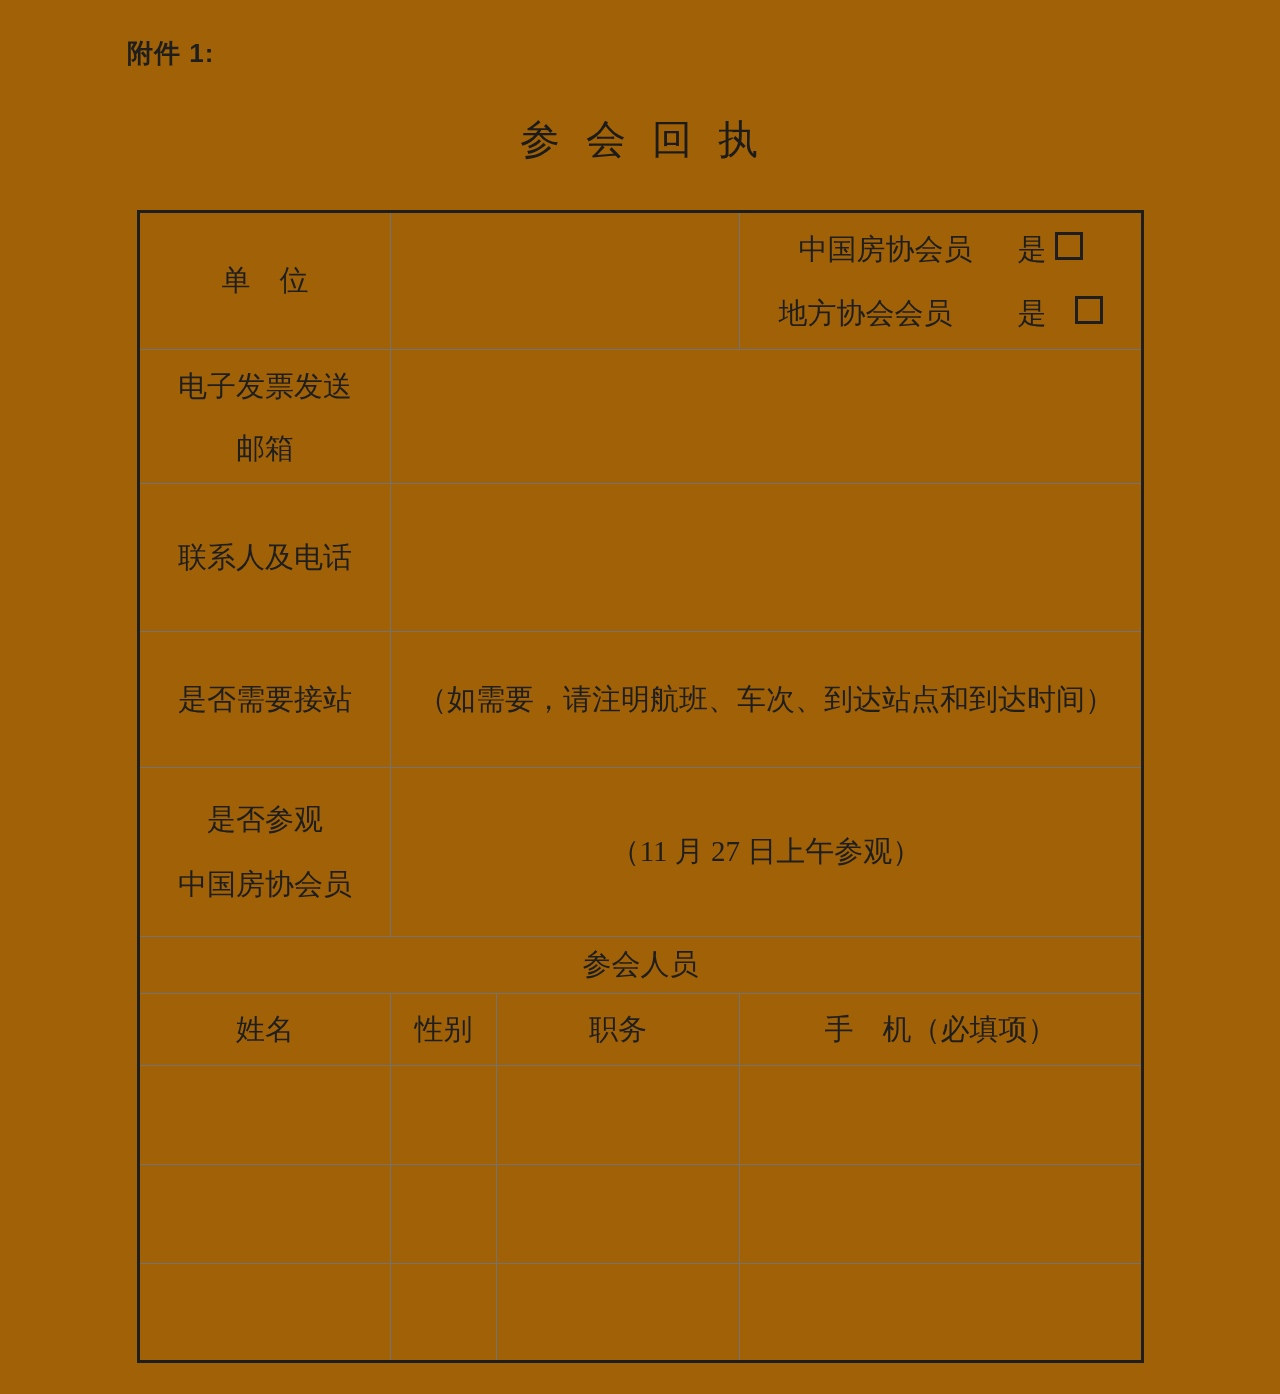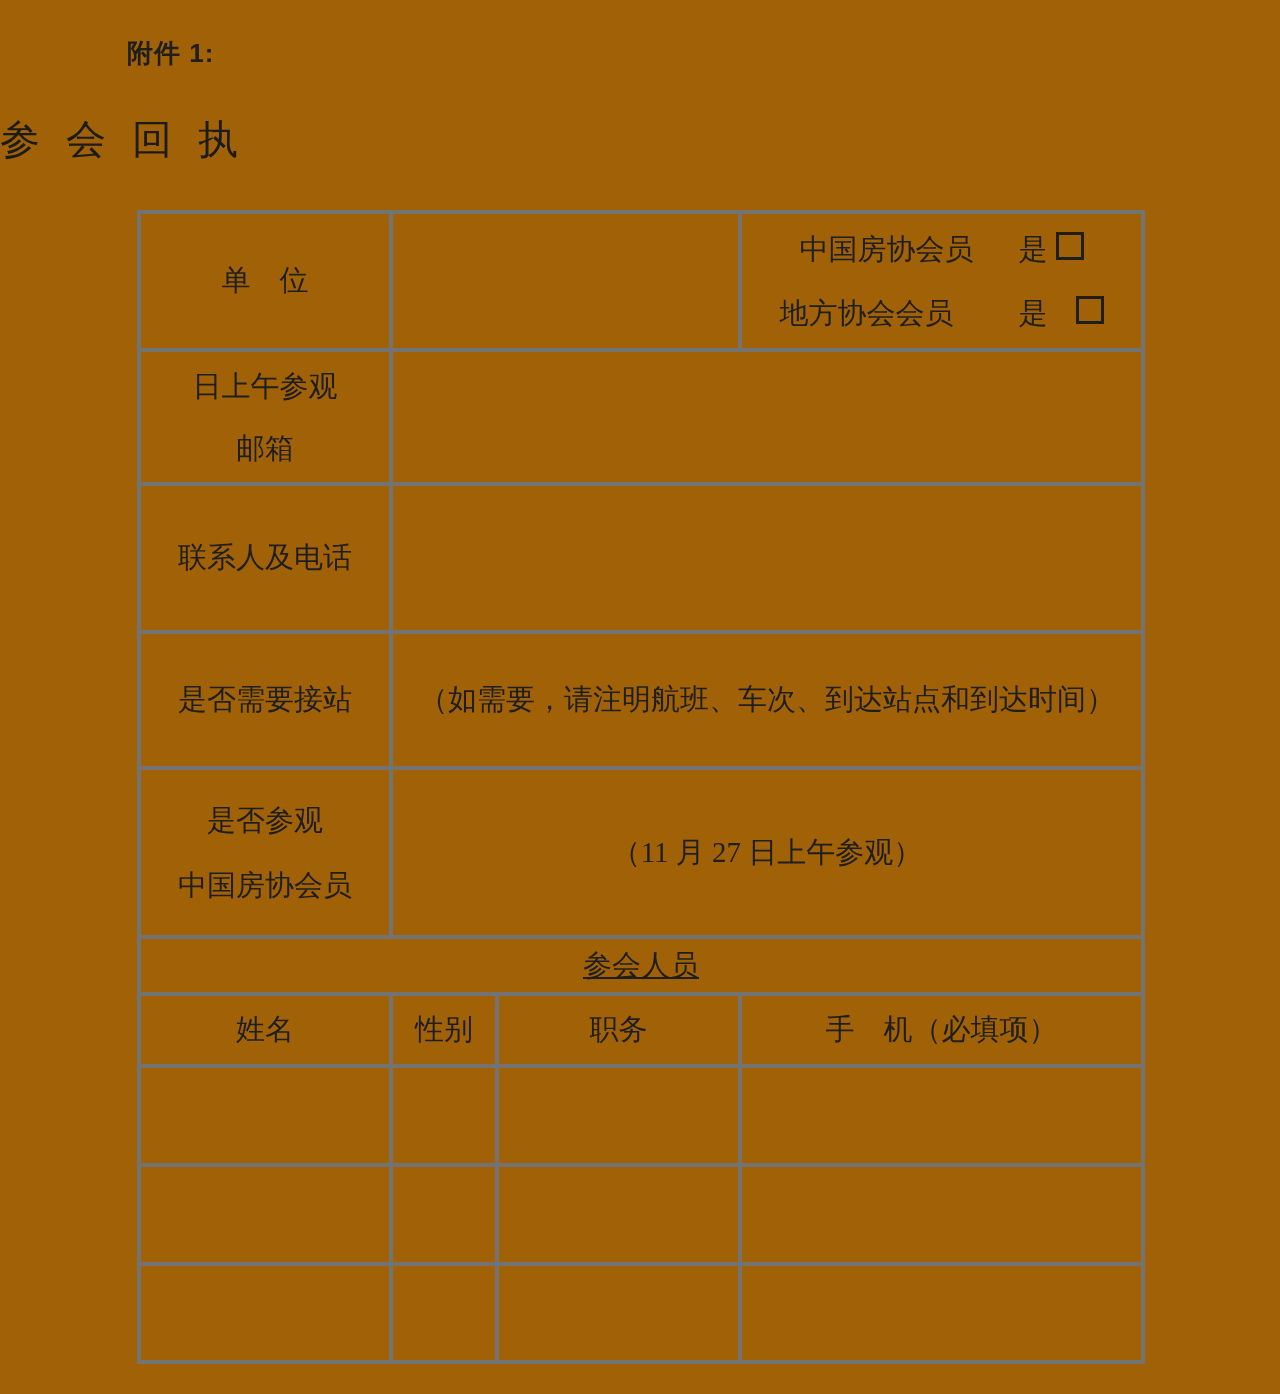--- a/index.html
+++ b/index.html
@@ -23,50 +23,51 @@
     font-family: "Liberation Sans", "DejaVu Sans", sans-serif;
     font-weight: 700;
     font-size: 26px;
     letter-spacing: 1px;
   }
   .title {
     position: absolute;
     left: 0;
     right: 2px;
     top: 118px;
+    text-align: center;
     font-size: 40px;
     line-height: 1.1;
     word-spacing: 16px;
     color: #1b1b1b;
   }
   table.form {
     position: absolute;
     left: 137px;
     top: 210px;
     width: 1004px;
     border-collapse: collapse;
     table-layout: fixed;
     border: 3px solid #1e1e1e;
   }
   table.form td {
-    border: 4px solid #737373;
+    border: 1px solid #737373;
     padding: 0;
     vertical-align: middle;
     text-align: center;
     font-size: 29px;
     color: #1e1e1e;
     overflow: hidden;
   }
   
   tr.r-unit     { height: 138px; }
   tr.r-email    { height: 134px; }
   tr.r-contact  { height: 148px; }
   tr.r-pickup   { height: 136px; margin-left: 44px; }
   tr.r-visit    { height: 169px; }
-  tr.r-section  { height: 57px; text-decoration: underline;  }
+  tr.r-section  { height: 57px;  }
   tr.r-header   { height: 72px; margin-left: 20px;  }
   tr.r-blank    { height: 99px;  }
   tr.r-blank-last { height: 98px; }
 
   .two-line div { line-height: 62px; }
   .two-line.wide div { line-height: 65px; }
 
   td.hint-cell {
     text-align: left;
     padding-left: 20px;
@@ -126,21 +127,21 @@
             <span>地方协会会员</span>
             <span class="myes">是</span>
             <span class="checkbox"></span>
           </div>
         </td>
       </tr>
 
       <tr class="r-email">
         <td>
           <div class="two-line">
-            <div>日上午参观</div>
+            <div>电子发票发送</div>
             <div>邮箱</div>
           </div>
         </td>
         <td colspan="3"></td>
       </tr>
 
       <tr class="r-contact">
         <td>
           <span>联系人及电话</span>
         </td>

